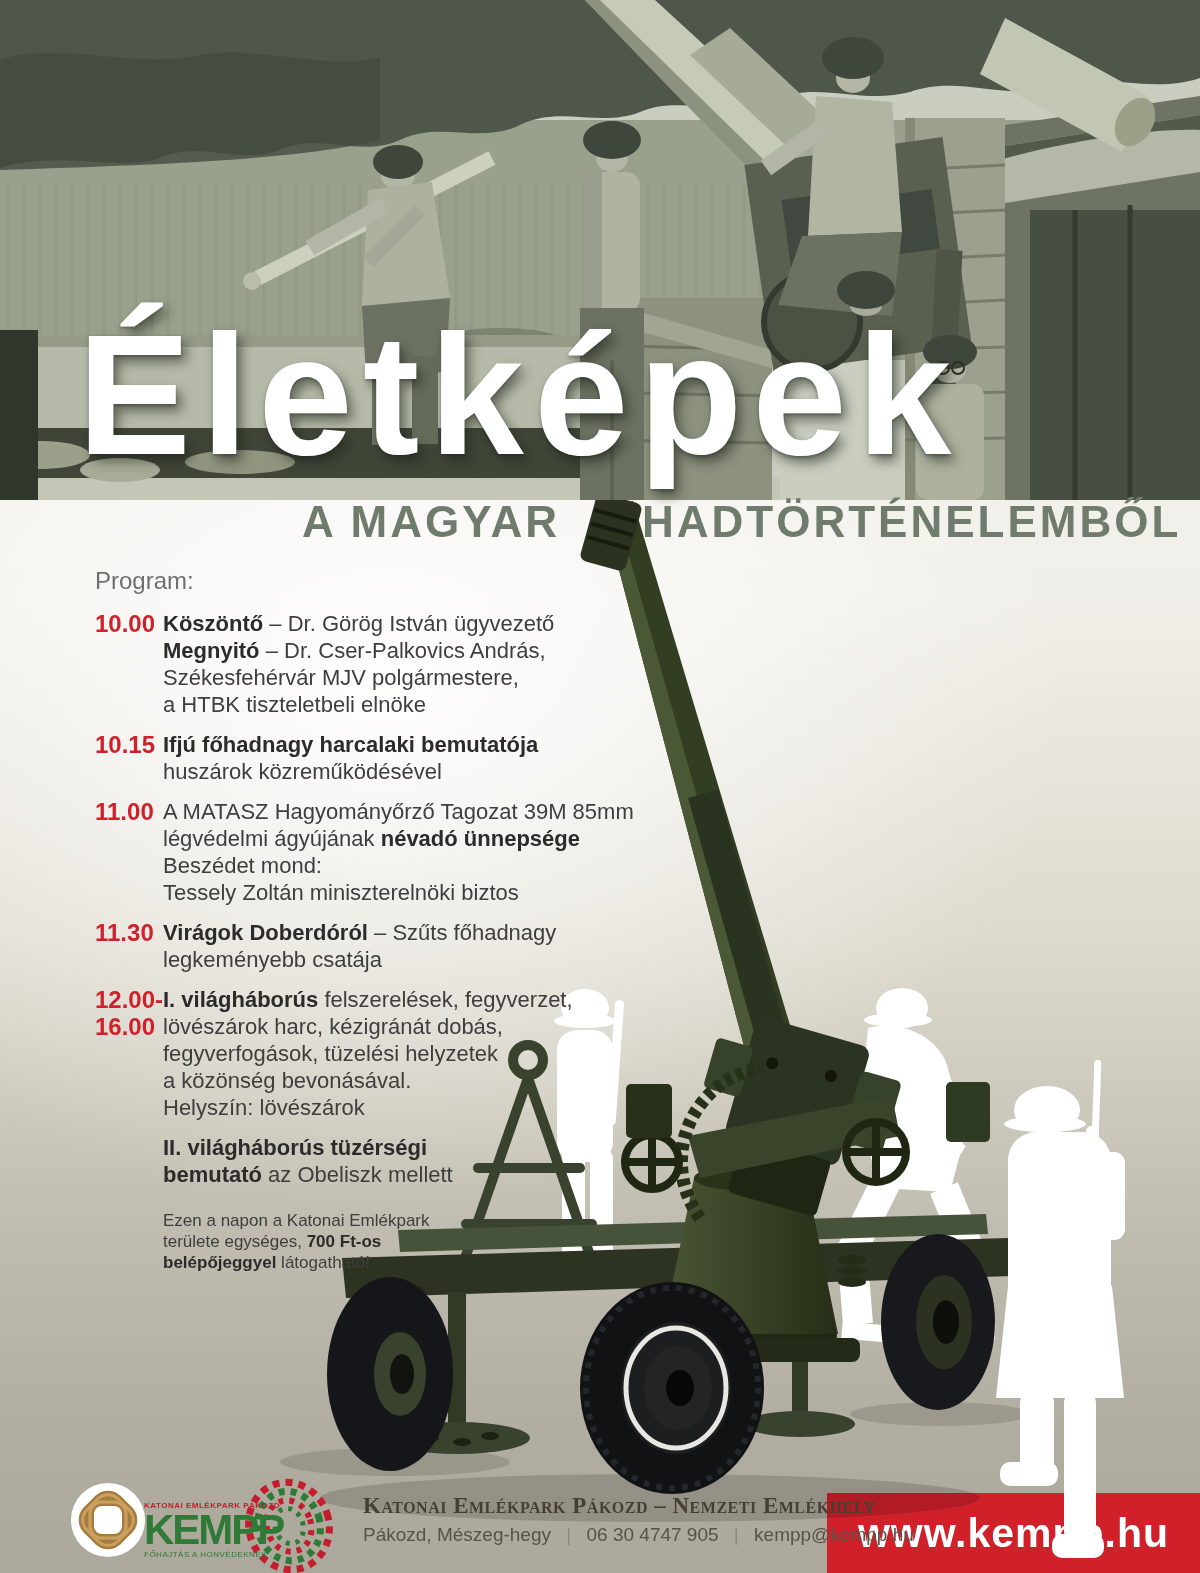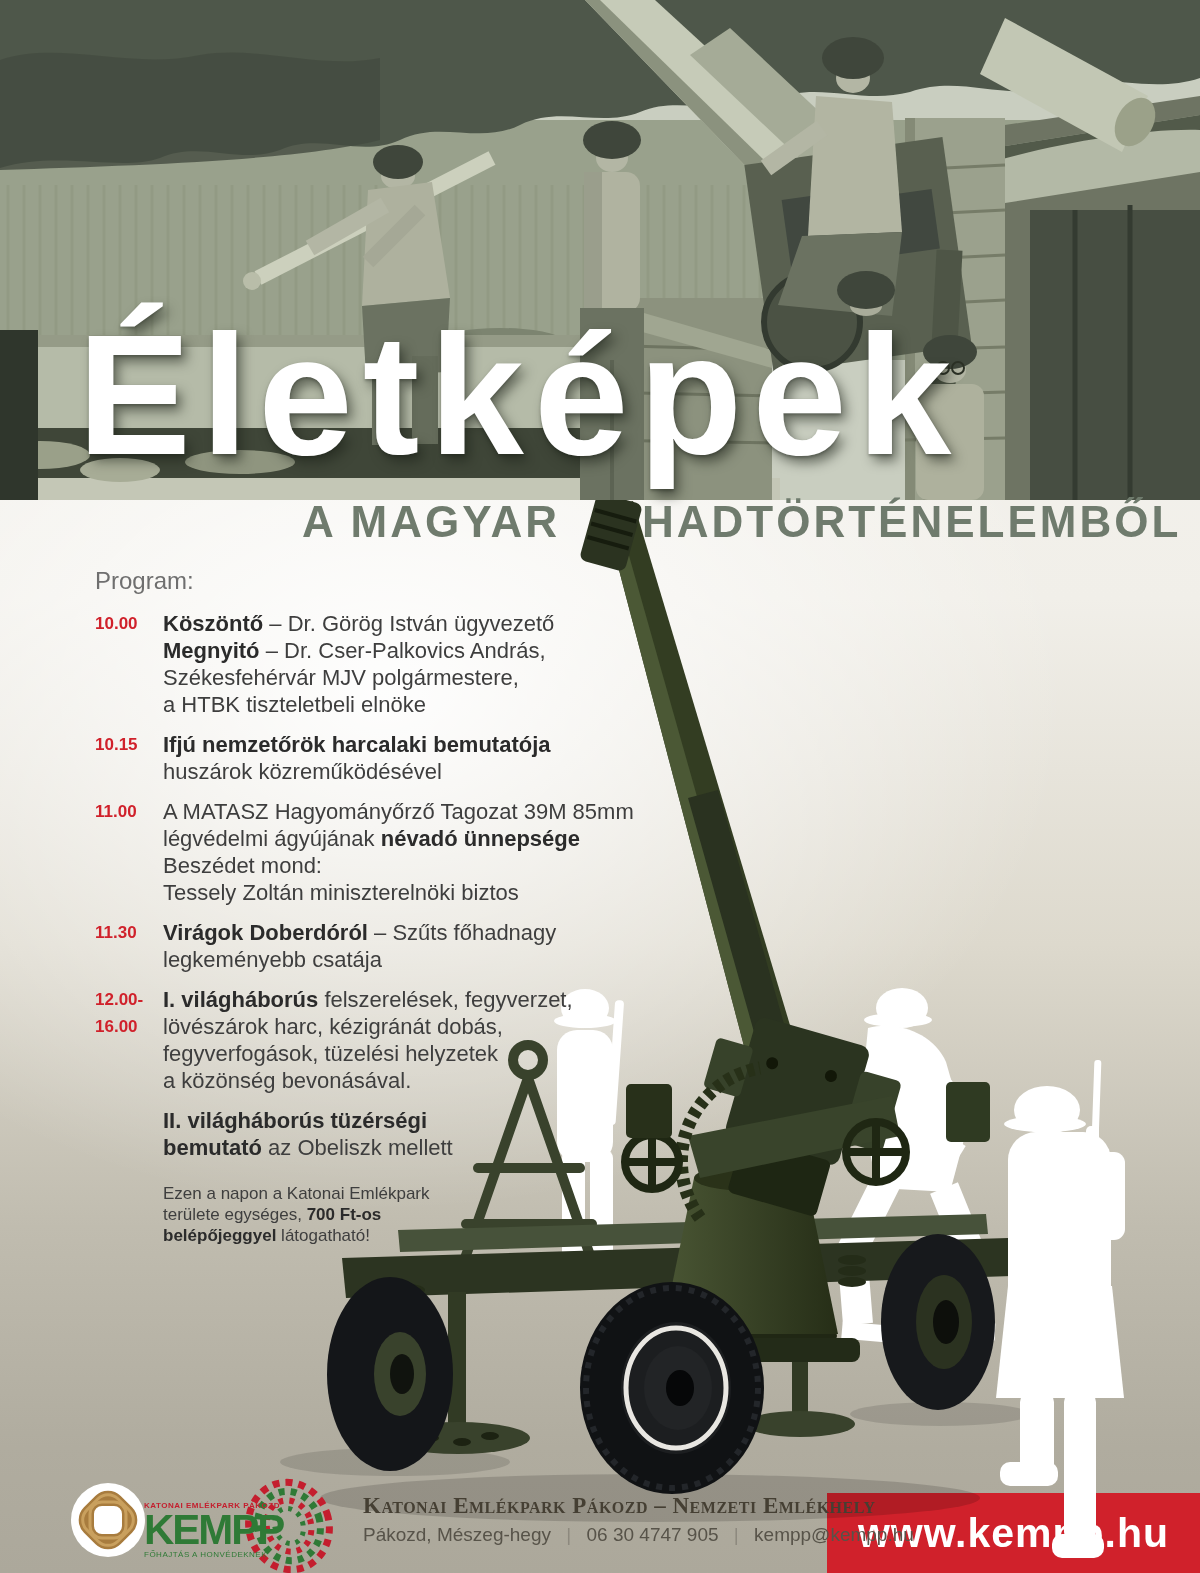--- a/index.html
+++ b/index.html
@@ -22,21 +22,21 @@
   .title{position:absolute;top:298px;left:0;width:1039px;margin:0;text-align:center;z-index:5;
     font-size:170px;font-weight:bold;letter-spacing:10px;color:#fff;line-height:1.15;
     text-shadow:5px 7px 12px rgba(30,35,25,.55), 0 2px 3px rgba(30,35,25,.35);}
   .subtitle{position:absolute;top:497px;left:0;width:1200px;height:60px;z-index:5;
     font-size:44px;font-weight:bold;letter-spacing:3px;color:var(--muted-green);}
   .subtitle .p1{position:absolute;left:190px;width:370px;text-align:right;}
   .subtitle .p2{position:absolute;left:642px;}
   .program{position:absolute;left:95px;top:566px;width:580px;z-index:5;}
   .program-label{font-size:24px;line-height:30px;color:var(--program-gray);margin-bottom:14px;}
   .program-item{display:flex;margin-bottom:13px;}
-  .program-item .time{flex:none;width:68px;color:var(--red);font-weight:bold;font-size:17px;line-height:27px;}
+  .program-item .time{flex:none;width:68px;color:var(--red);font-weight:bold;font-size:24px;line-height:27px;}
   .program-item .lines{font-size:22px;line-height:27px;color:var(--dark-text);}
   .seg.b{font-weight:bold;color:var(--bold-text);}
   .note{margin-top:22px;margin-left:68px;font-size:17px;line-height:21px;color:var(--dark-text);}
   .event{position:absolute;left:763px;top:612px;width:345px;text-align:center;z-index:5;}
   .venue-top{font-size:38px;line-height:44px;color:var(--muted-green);}
   .venue-main{font-size:63px;line-height:66px;font-weight:bold;letter-spacing:2px;color:var(--red);}
   .venue-sub{font-size:38px;line-height:46px;color:var(--muted-green);}
   .year{margin-top:40px;font-size:35px;line-height:40px;color:var(--muted-green);}
   .date{font-size:58px;line-height:60px;font-weight:bold;letter-spacing:1px;color:var(--red);}
   .hours{font-size:35px;line-height:44px;color:var(--muted-green);}
@@ -299,21 +299,21 @@
             <div class="pline"><span class="seg b">Megnyitó</span><span class="seg"> – Dr. Cser-Palkovics András,</span></div>
             <div class="pline"><span class="seg">Székesfehérvár MJV polgármestere,</span></div>
             <div class="pline"><span class="seg">a HTBK tiszteletbeli elnöke</span></div>
           </div>
         </div>
         <div class="program-item">
           <div class="time">
             <div>10.15</div>
           </div>
           <div class="lines">
-            <div class="pline"><span class="seg b">Ifjú nemzetőrök harcalaki bemutatója</span></div>
+            <div class="pline"><span class="seg b">Ifjú főhadnagy harcalaki bemutatója</span></div>
             <div class="pline"><span class="seg">huszárok közreműködésével</span></div>
           </div>
         </div>
         <div class="program-item">
           <div class="time">
             <div>11.00</div>
           </div>
           <div class="lines">
             <div class="pline"><span class="seg">A MATASZ Hagyományőrző Tagozat 39M 85mm</span></div>
             <div class="pline"><span class="seg">légvédelmi ágyújának </span><span class="seg b">névadó ünnepsége</span></div>
@@ -333,20 +333,21 @@
         <div class="program-item">
           <div class="time">
             <div>12.00-</div>
             <div>16.00</div>
           </div>
           <div class="lines">
             <div class="pline"><span class="seg b">I. világháborús</span><span class="seg"> felszerelések, fegyverzet,</span></div>
             <div class="pline"><span class="seg">lövészárok harc, kézigránát dobás,</span></div>
             <div class="pline"><span class="seg">fegyverfogások, tüzelési helyzetek</span></div>
             <div class="pline"><span class="seg">a közönség bevonásával.</span></div>
+            <div class="pline"><span class="seg">Helyszín: lövészárok</span></div>
           </div>
         </div>
         <div class="program-item">
           <div class="time"></div>
           <div class="lines">
             <div class="pline"><span class="seg b">II. világháborús tüzérségi</span></div>
             <div class="pline"><span class="seg b">bemutató</span><span class="seg"> az Obeliszk mellett</span></div>
           </div>
         </div>
       </div>

